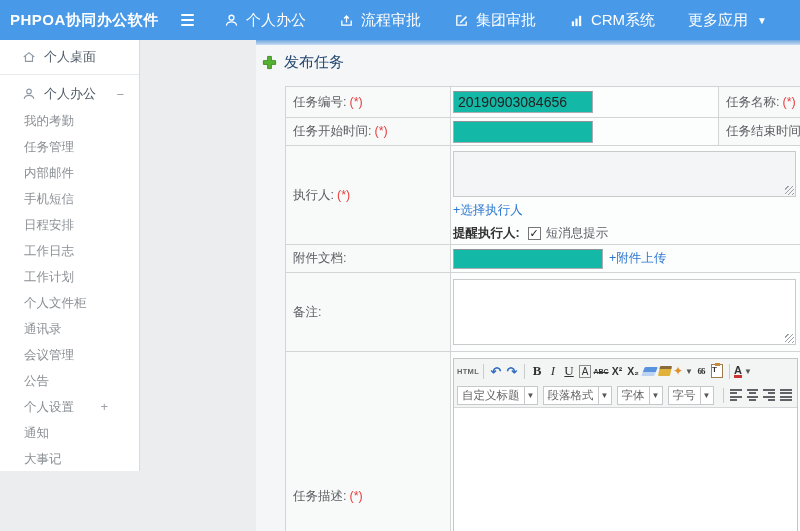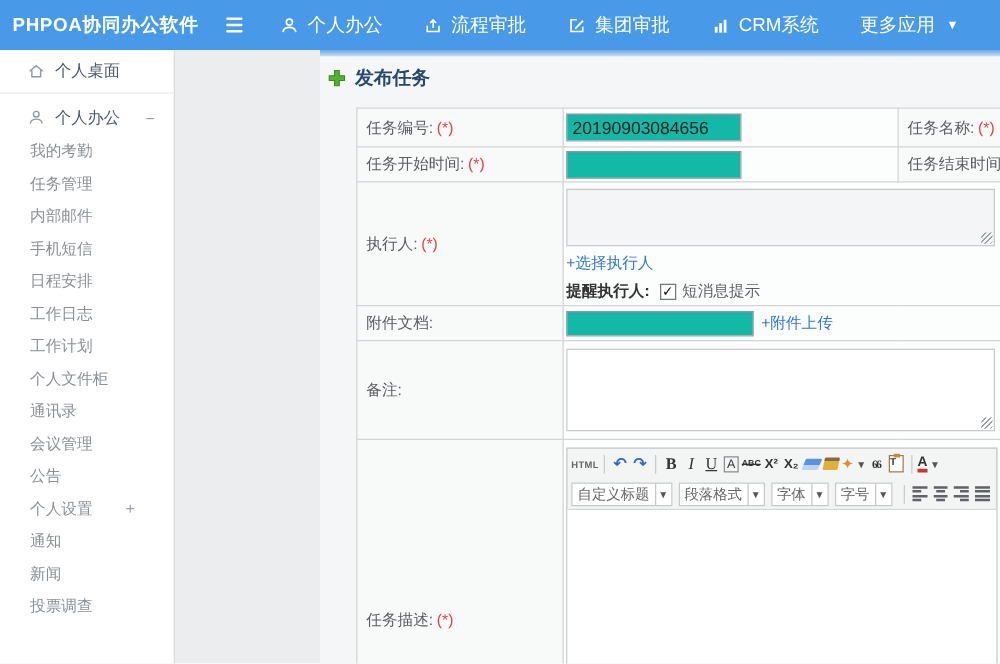--- a/index.html
+++ b/index.html
@@ -10,35 +10,35 @@
   .header{position:absolute;left:0;top:0;width:800px;height:40px;background:#4899e8;display:flex;align-items:center;color:#fff}
   .logo{margin-left:10px;width:158px;font-size:15px;font-weight:bold;letter-spacing:.5px;white-space:nowrap}
   .burger{width:18px;height:13px;margin-left:22px;display:flex;flex-direction:column;justify-content:space-between;cursor:pointer}
   .burger i{display:block;height:2.4px;background:#fff;border-radius:1px}
   .nav{display:flex;align-items:center;margin-left:30px}
   .nav-item{display:flex;align-items:center;margin-right:33px;font-size:15px;cursor:pointer;white-space:nowrap}
   .nav-item .nico{display:inline-flex;margin-right:7px;color:#fff}
   .caret{margin-left:9px;font-size:10px}
 
   
-  .sidebar{position:absolute;left:0;top:40px;width:140px;height:491px;background:#fff;border-right:1px solid #d9dadc;overflow:hidden}
+  .sidebar{position:absolute;left:0;top:40px;width:140px;height:431px;background:#fff;border-right:1px solid #d9dadc;overflow:hidden}
   .side-top{display:flex;align-items:center;padding-left:22px;color:#4d5a66;font-size:13px;cursor:pointer}
   .side-top .sico{display:inline-flex;margin-right:8px;color:#8e9aa6}
   .row-desktop{height:35px;border-bottom:1px solid #e9eaeb}
   .row-office{height:28px;margin-top:5px}
   .toggle{margin-left:auto;margin-right:15px;color:#9aa0a6;font-size:13px}
   .sub-item{position:relative;height:26px;line-height:26px;padding-left:24px;font-size:12.5px;color:#8b9095;cursor:pointer;white-space:nowrap}
   .sub-item .toggle{position:absolute;right:16px;top:0}
 
   
   .panel{position:absolute;left:256px;top:40px;width:544px;height:491px;background:#f5f6f7;overflow:hidden}
   .strip{height:5px;background:linear-gradient(180deg,#6fa6e0,#c7ddf5)}
   .title-row{position:absolute;left:6px;top:13px;display:flex;align-items:center}
   .plus-ico{display:inline-flex;margin-right:7px}
-  .page-title{font-size:15px;font-weight:bold;color:#24486f}
+  .page-title{font-size:15px;font-weight:normal;color:#24486f}
 
   
   .form-wrap{position:absolute;left:29px;top:46px;width:760px}
   table{border-collapse:collapse;table-layout:fixed;width:760px;background:#fbfcfc}
   col.c1{width:165px}col.c2{width:268px}col.c3{width:115px}
   td{border:1px solid #d2d4d6;font-size:12.5px;color:#5a5e62;vertical-align:middle}
   td.lbl{padding-left:7px;background:#f8f9f9}
   td.fld{padding-left:2px;background:#fcfdfd}
   .req{color:#e84040;margin-left:3px}
   .r1 td{height:31px}.r2 td{height:28px}.r3 td{height:99px}.r4 td{height:28px}.r5 td{height:79px}.r6 td{height:290px}
@@ -170,20 +170,21 @@
         <div class="sub-item"><span>手机短信</span></div>
         <div class="sub-item"><span>日程安排</span></div>
         <div class="sub-item"><span>工作日志</span></div>
         <div class="sub-item"><span>工作计划</span></div>
         <div class="sub-item"><span>个人文件柜</span></div>
         <div class="sub-item"><span>通讯录</span></div>
         <div class="sub-item"><span>会议管理</span></div>
         <div class="sub-item"><span>公告</span></div>
         <div class="sub-item"><span>个人设置</span><span class="toggle">+</span></div>
         <div class="sub-item"><span>通知</span></div>
+        <div class="sub-item"><span>大事记</span></div>
         <div class="sub-item"><span>新闻</span></div>
         <div class="sub-item"><span>投票调查</span></div>
       </div>
   </div>
 
   <div class="panel">
     <div class="strip"></div>
     <div class="title-row">
       <span class="plus-ico">
         <svg viewBox="0 0 16 16" width="15" height="15">

